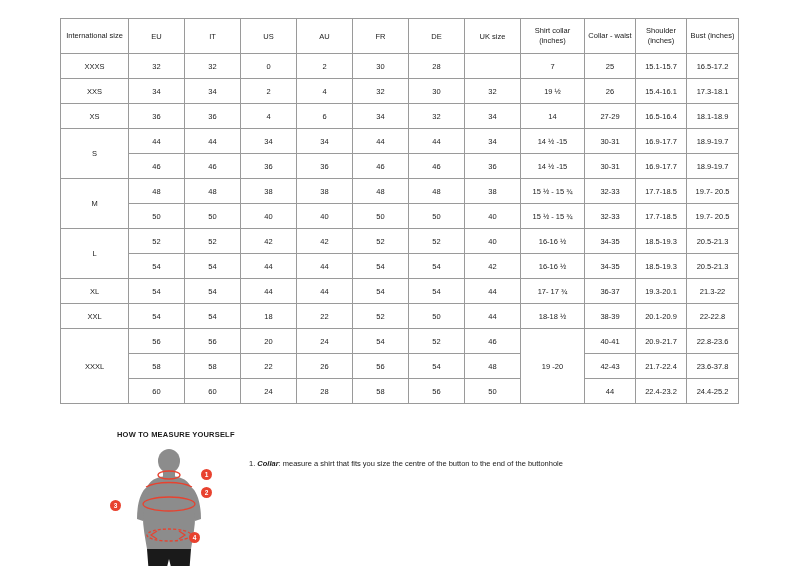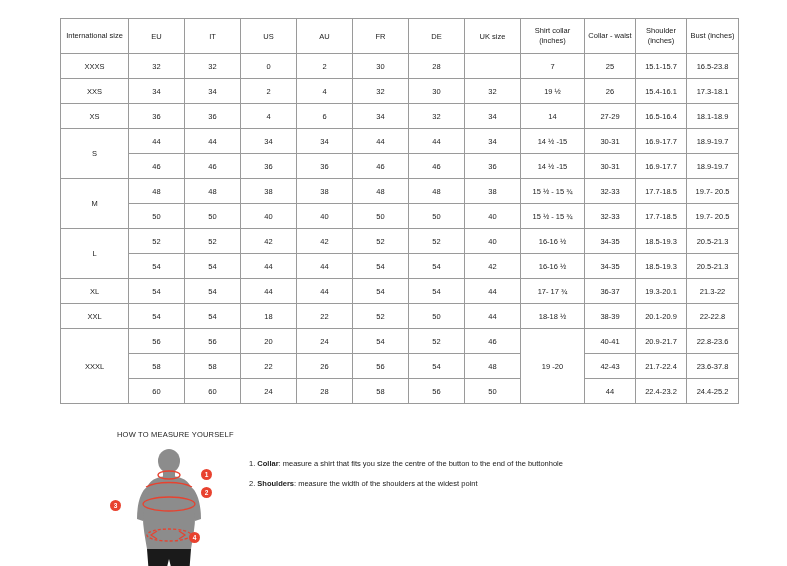--- a/index.html
+++ b/index.html
@@ -62,21 +62,21 @@
   col.c11 { width: 52px; }
 
   .howto {
     position: absolute;
     left: 117px;
     top: 430px;
     width: 640px;
   }
   .howto-title {
     font-size: 7.5px;
-    font-weight: normal;
+    font-weight: bold;
     letter-spacing: 0.2px;
     color: #1a1a1a;
     margin-bottom: 8px;
   }
   .howto-body {
     position: relative;
     display: flex;
     align-items: flex-start;
   }
   .figure {
@@ -88,21 +88,21 @@
   .steps {
     margin-left: 12px;
     padding-top: 12px;
   }
   .step {
     font-size: 7.5px;
     line-height: 1.35;
     margin-bottom: 10px;
     color: #1a1a1a;
   }
-  .step b { font-weight: bold; }
+  .step b { font-weight: bold; font-style: italic; }
   .num-badge {
     position: absolute;
     width: 11px;
     height: 11px;
     border-radius: 50%;
     background: #e8422f;
     color: #ffffff;
     font-size: 6.5px;
     line-height: 11px;
     text-align: center;
@@ -152,21 +152,21 @@
         <td>32</td>
         <td>32</td>
         <td>0</td>
         <td>2</td>
         <td>30</td>
         <td>28</td>
         <td></td>
         <td>7</td>
         <td>25</td>
         <td>15.1-15.7</td>
-        <td>16.5-23.8</td>
+        <td>16.5-17.2</td>
       </tr>
 
       <tr>
         <td rowspan="1">XXS</td>
         <td>34</td>
         <td>34</td>
         <td>2</td>
         <td>4</td>
         <td>32</td>
         <td>30</td>
@@ -384,22 +384,18 @@
         <div class="num-badge" style="left:84px; top:40px;">2</div>
         <div class="num-badge" style="left:-7px; top:53px;">3</div>
         <div class="num-badge" style="left:72px; top:85px;">4</div>
       </div>
 
       <div class="steps">
         <div class="step">
           <span>1</span>.
           <b>Collar</b><span>: measure a shirt that fits you size the centre of the button to the end of the buttonhole</span>
         </div>
-        <div class="step">
-          <span>2</span>.
-          <b>Shoulders</b><span>: measure the width of the shoulders at the widest point</span>
-        </div>
       </div>
 
     </div>
   </div>
 
 </div>
 
 </body></html>

